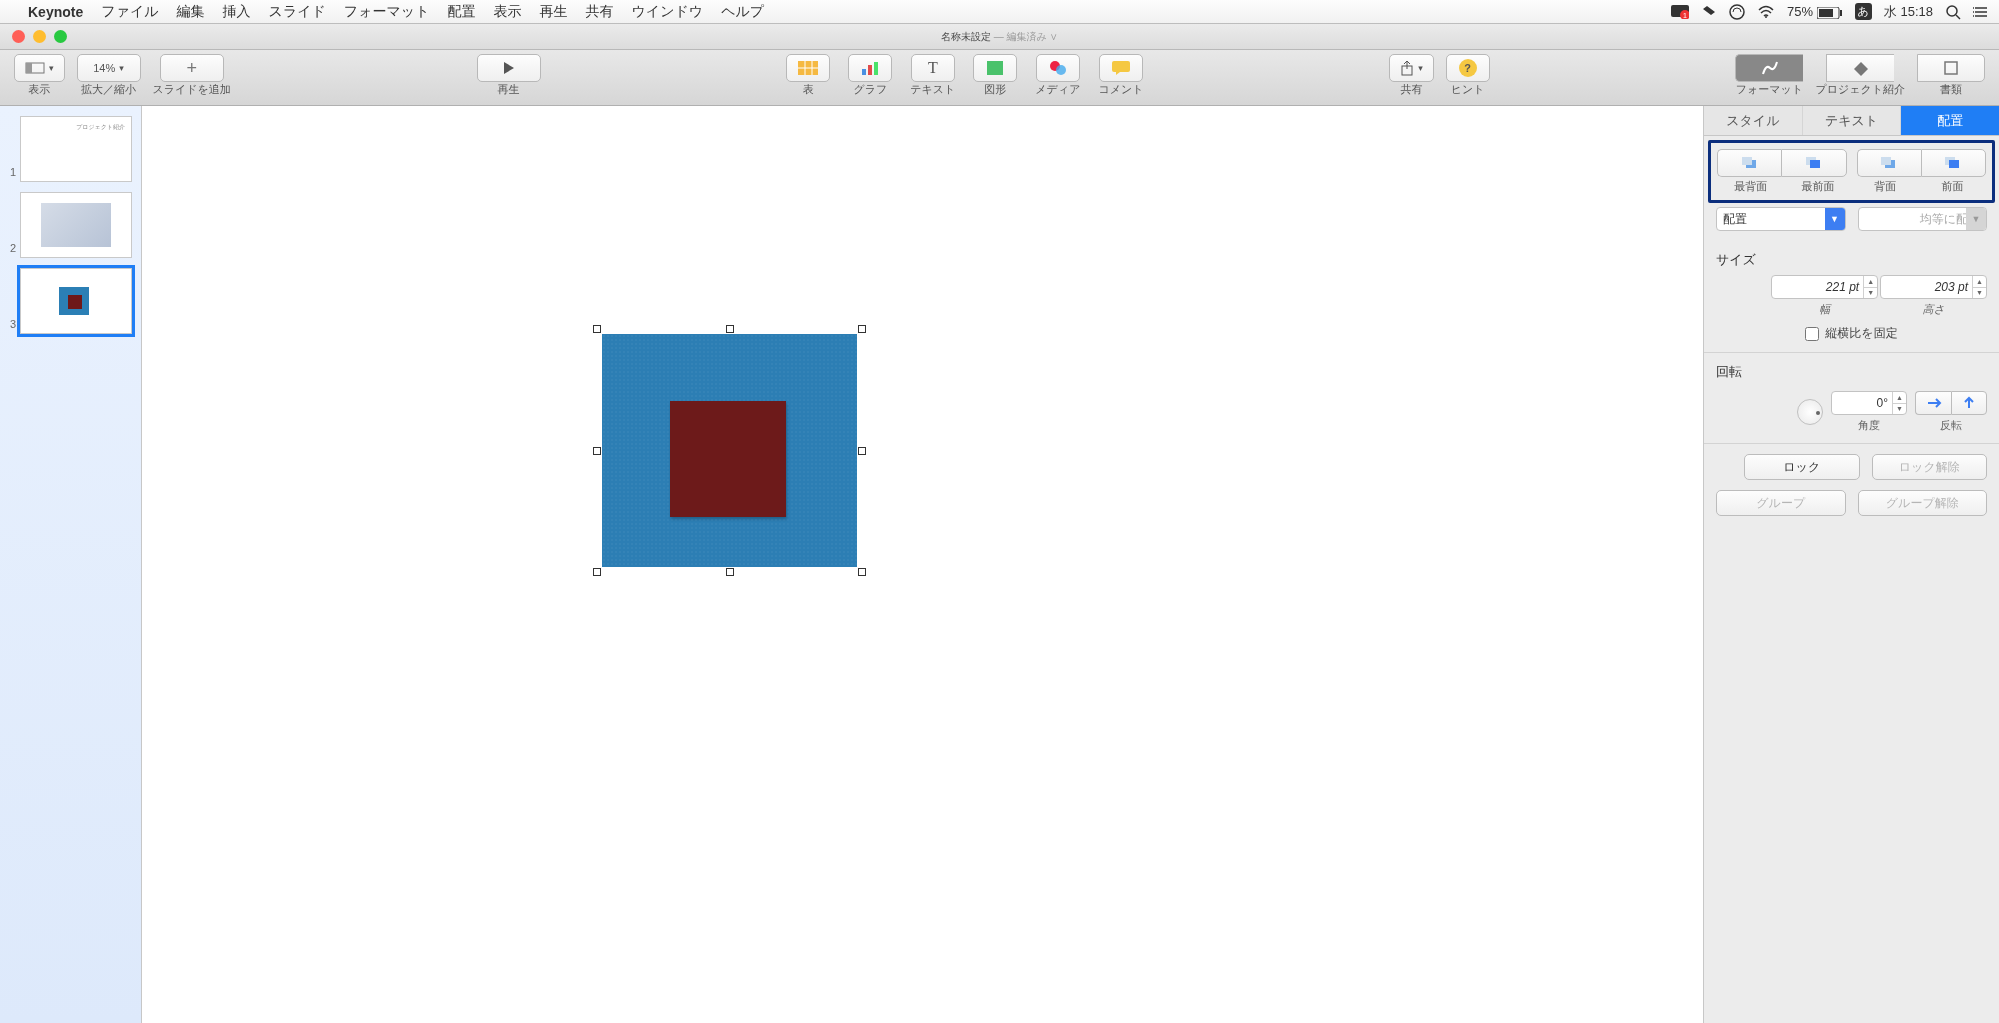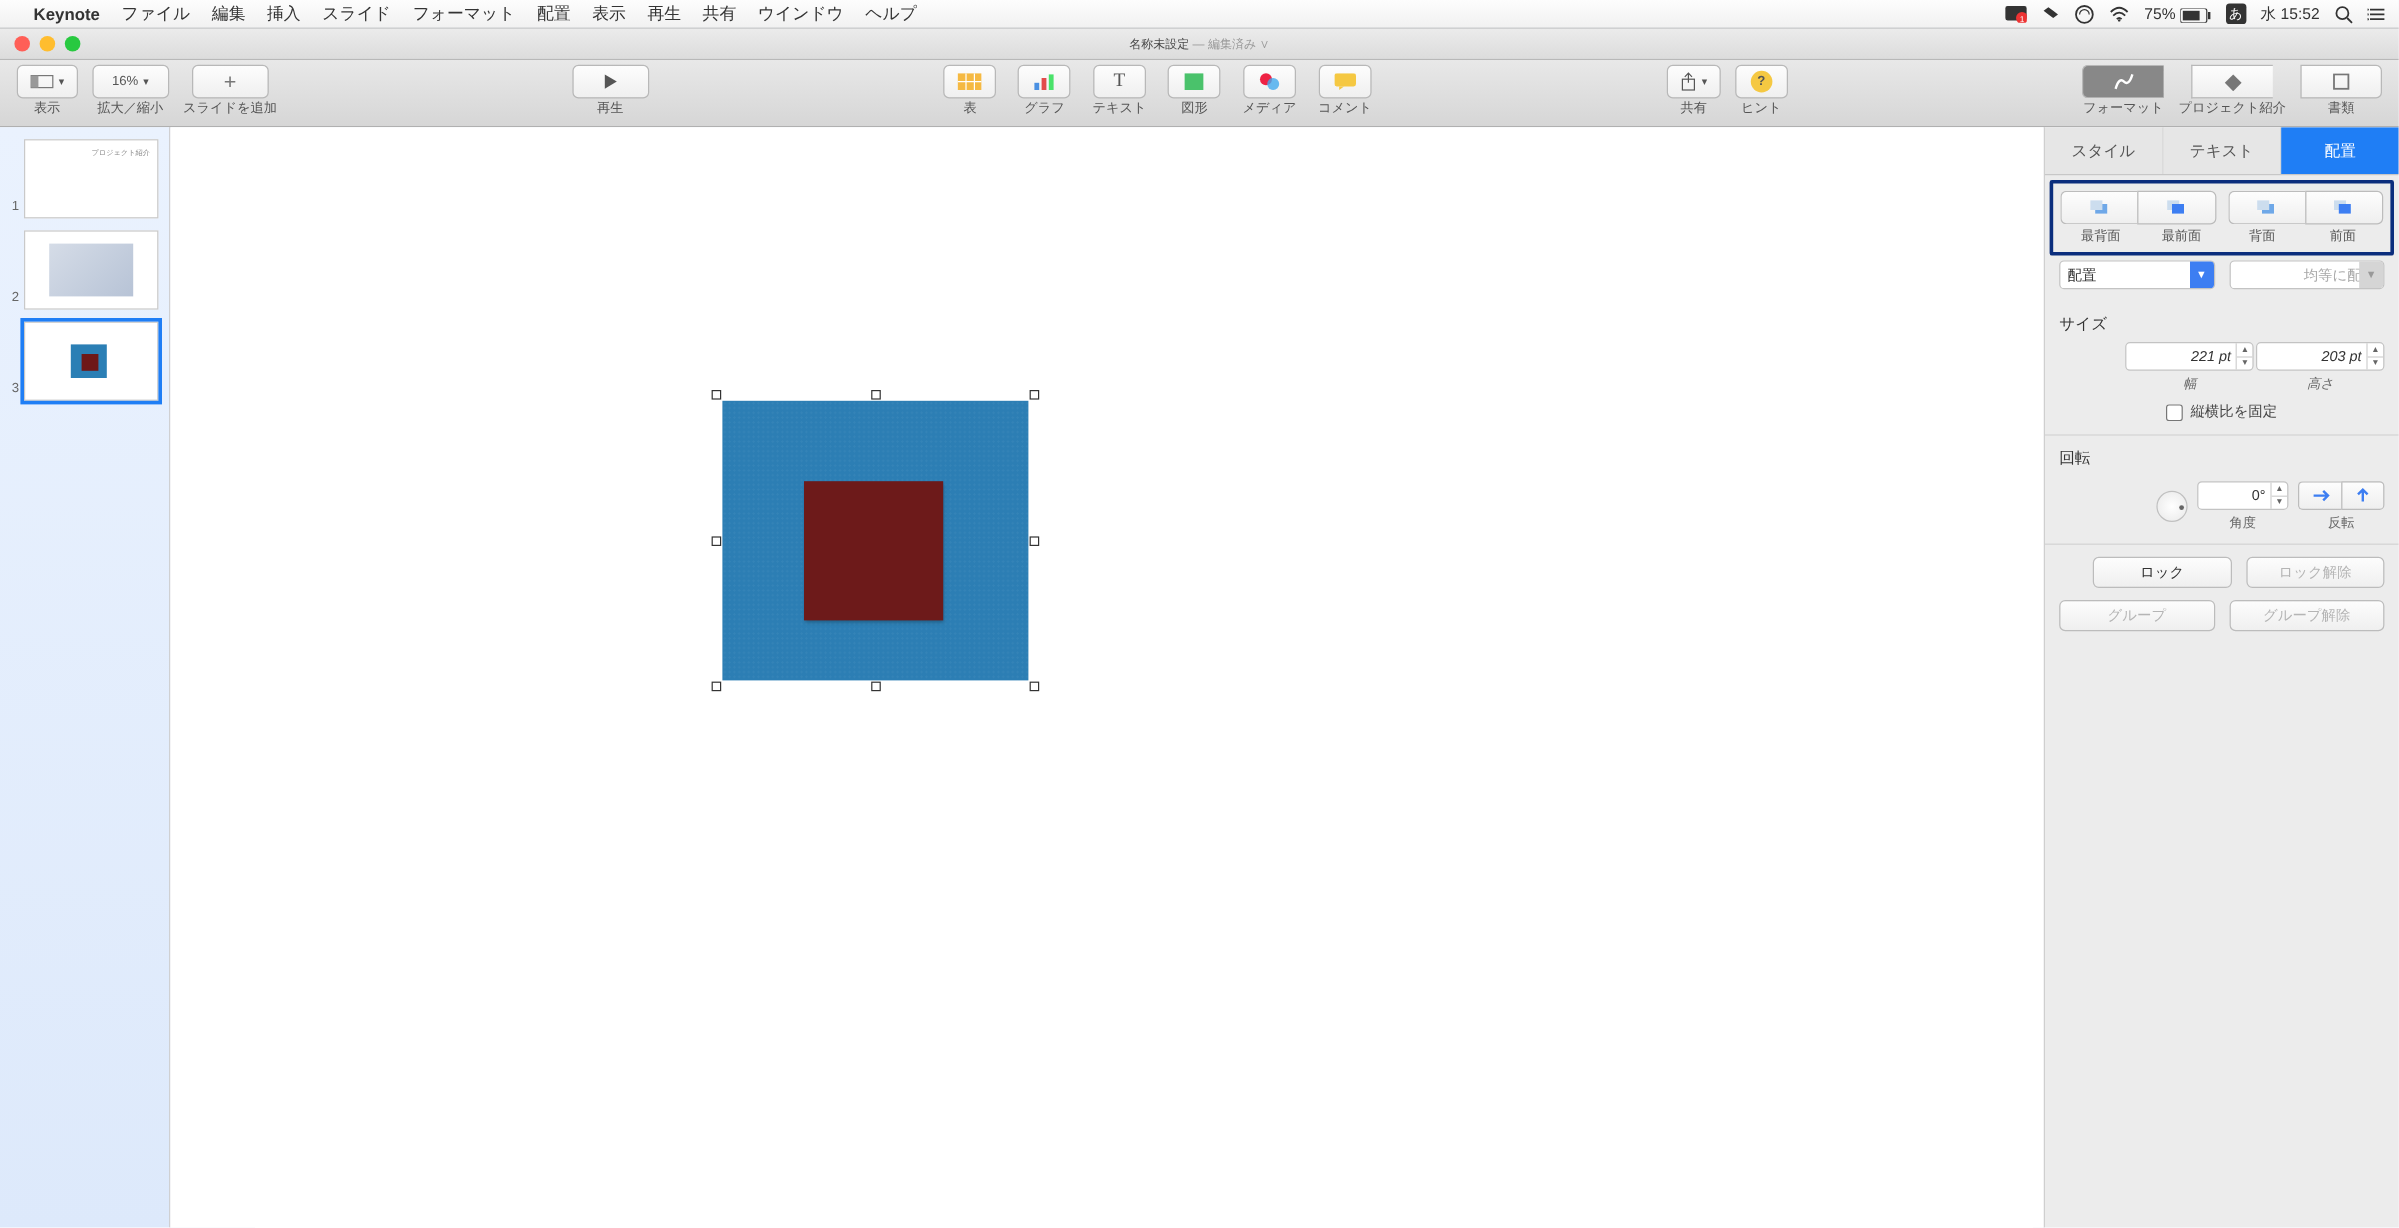--- a/index.html
+++ b/index.html
@@ -53,21 +53,21 @@
 .shape-blue { position:absolute; left:460px; top:228px; width:255px; height:233px; background:#2c7eb4; background-image:radial-gradient(rgba(255,255,255,0.04) 1px, transparent 1px); background-size:4px 4px; }
 .shape-red { position:absolute; left:528px; top:295px; width:116px; height:116px; background:#6d1a1a; box-shadow:1px 2px 3px rgba(0,0,0,0.25); }
 .selbox { position:absolute; left:455px; top:223px; width:265px; height:243px; pointer-events:none; }
 .selbox .h { position:absolute; width:8px; height:8px; background:#fff; border:1px solid #333; }
 .h.tl{left:-4px;top:-4px;} .h.tr{right:-4px;top:-4px;} .h.bl{left:-4px;bottom:-4px;} .h.br{right:-4px;bottom:-4px;}
 .h.tm{left:50%;top:-4px;margin-left:-4px;} .h.bm{left:50%;bottom:-4px;margin-left:-4px;}
 .h.ml{left:-4px;top:50%;margin-top:-4px;} .h.mr{right:-4px;top:50%;margin-top:-4px;}
 
 
 .inspector { width:296px; background:#ececec; border-left:1px solid #c7c7c7; overflow:auto; }
-.insp-tabs { display:flex; height:40px; border-bottom:1px solid #c7c7c7; }
+.insp-tabs { display:flex; height:30px; border-bottom:1px solid #c7c7c7; }
 .insp-tab { flex:1; display:flex; align-items:center; justify-content:center; font-size:13px; color:#555; border-right:1px solid #d5d5d5; background:#e6e6e6; }
 .insp-tab:last-child { border-right:none; }
 .insp-tab.active { background:#1f7ef5; color:#fff; }
 
 .insp-section { padding:10px 12px; border-bottom:1px solid #d3d3d3; }
 .highlight-box { border:3px solid #0b2e7d; border-radius:2px; padding:6px; margin:4px; }
 .arr-row { display:flex; gap:10px; }
 .arr-group { flex:1; display:flex; }
 .arr-btn { flex:1; height:28px; background:linear-gradient(#fdfdfd,#efefef); border:1px solid #bcbcbc; display:flex; flex-direction:column; align-items:center; justify-content:center; font-size:10px; color:#888; gap:0; }
 .arr-group .arr-btn:first-child { border-radius:5px 0 0 5px; border-right:none; }
@@ -140,21 +140,21 @@
     <span><svg width="18" height="14">
           <path d="M2 5 Q9 -2 16 5 M4 8 Q9 3 14 8 M7 11 Q9 9 11 11" stroke="#333" fill="none" stroke-width="1.5"></path>
           <circle cx="9" cy="12" r="1" fill="#333"></circle>
         </svg></span>
     <span><span>75%</span> <svg width="26" height="12">
           <rect x="0" y="0" width="22" height="12" rx="2" fill="none" stroke="#333"></rect>
           <rect x="2" y="2" width="14" height="8" fill="#333"></rect>
           <rect x="23" y="3" width="2" height="6" fill="#333"></rect>
         </svg></span>
     <span style="background:#333;color:#fff;padding:1px 3px;border-radius:3px;font-size:11px;">あ</span>
-    <span>水 15:52</span>
+    <span>水 15:18</span>
     <span><svg width="16" height="16">
           <circle cx="7" cy="7" r="5" fill="none" stroke="#333" stroke-width="1.5"></circle>
           <line x1="11" y1="11" x2="15" y2="15" stroke="#333" stroke-width="1.5"></line>
         </svg></span>
     <span><svg width="16" height="14">
           <line x1="2" y1="3" x2="14" y2="3" stroke="#333" stroke-width="1.5"></line>
           <line x1="2" y1="7" x2="14" y2="7" stroke="#333" stroke-width="1.5"></line>
           <line x1="2" y1="11" x2="14" y2="11" stroke="#333" stroke-width="1.5"></line>
           <circle cx="0" cy="3" r="1" fill="#333"></circle>
           <circle cx="0" cy="7" r="1" fill="#333"></circle>
@@ -178,21 +178,21 @@
         <svg width="20" height="14">
           <rect x="1" y="2" width="18" height="10" fill="none" stroke="#777"></rect>
           <rect x="1" y="2" width="6" height="10" fill="#999"></rect>
         </svg>
         <span style="font-size:9px;">▾</span>
       </div>
     <span>表示</span>
   </div>
   <div class="tbitem">
     <div class="tbbtn wide">
-        <span>16%</span>
+        <span>14%</span>
         <span style="font-size:9px;">▾</span>
       </div>
     <span>拡大／縮小</span>
   </div>
   <div class="tbitem">
     <div class="tbbtn wide">
         <span style="font-size:18px;color:#777;">+</span>
       </div>
     <span>スライドを追加</span>
   </div>

